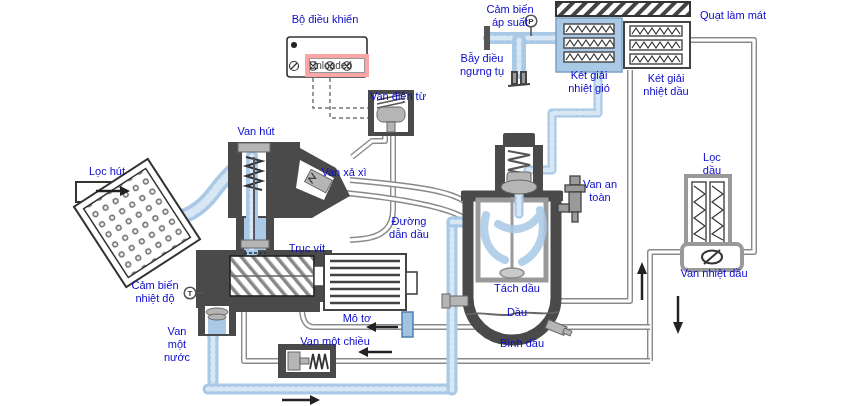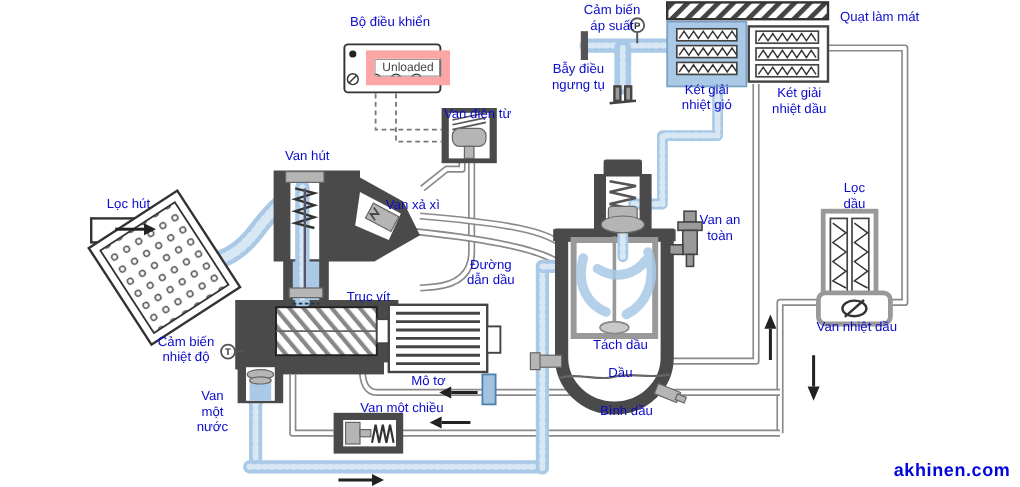--- a/index.html
+++ b/index.html
@@ -4,22 +4,22 @@
 <style>
   html,body{margin:0;padding:0;background:#fff;}
   #stage{position:relative;width:850px;height:406px;background:#fff;overflow:hidden;
          font-family:"Liberation Sans",sans-serif;}
   #stage svg{position:absolute;left:0;top:0;}
   .lbl{position:absolute;transform:translate(-50%,-50%);color:var(--label-text,#0a0acc);
        font-size:11px;line-height:1.18;text-align:center;white-space:pre-line;
        font-family:"Liberation Sans",sans-serif;}
   .watermark{position:absolute;right:8px;bottom:5px;color:var(--watermark,#0005dd);
        font-size:15px;font-weight:bold;font-family:"Liberation Sans",sans-serif;letter-spacing:.5px;}
-  .display{position:absolute;left:305px;top:42px;width:56px;height:15px;border:7px solid #fca5a5;
-       box-shadow:0 0 0 1px #999 inset;font-size:10px;color:#444;text-align:center;line-height:15px;}
+  .display{position:absolute;left:305px;top:54px;width:56px;height:15px;border:4px solid #fca5a5;
+       box-shadow:0 0 0 1px #999 inset;font-size:10px;color:#444;line-height:15px;}
   
   .po{fill:none;stroke:var(--pipe,#8a8a8a);stroke-width:6;stroke-linejoin:round;}
   .pi{fill:none;stroke:#fff;stroke-width:3.2;stroke-linejoin:round;}
   .fo{fill:none;stroke:var(--flow-blue,#a9c9e7);stroke-width:11;stroke-linejoin:round;stroke-linecap:round;}
   .fs{fill:none;stroke:#fff;stroke-width:5;stroke-dasharray:2 4;opacity:.55;stroke-linejoin:round;stroke-linecap:round;}
   .dark{fill:var(--housing,#4a4a4a);stroke:none;}
   .metal{fill:#b5b5b5;stroke:#666;stroke-width:1;}
   .arrow{stroke:#222;stroke-width:2.5;}
   .arrowhead{fill:#222;stroke:none;}
   .sensortxt{font:bold 8px "Liberation Sans",sans-serif;fill:#333;text-anchor:middle;}
@@ -365,15 +365,14 @@
 <div class="lbl" style="left:177px;top:344px">Van
 một
 nước</div>
 <div class="lbl" style="left:335px;top:341px">Van một chiều</div>
 <div class="lbl" style="left:517px;top:288px">Tách dầu</div>
 <div class="lbl" style="left:517px;top:312px">Dầu</div>
 <div class="lbl" style="left:522px;top:343px">Bình dầu</div>
 <div class="lbl" style="left:714px;top:273px">Van nhiệt dầu</div>
 
 <div class="display">Unloaded</div>
-<div class="watermark">akhinen.com</div>
 
 </div>
 
 </body></html>

